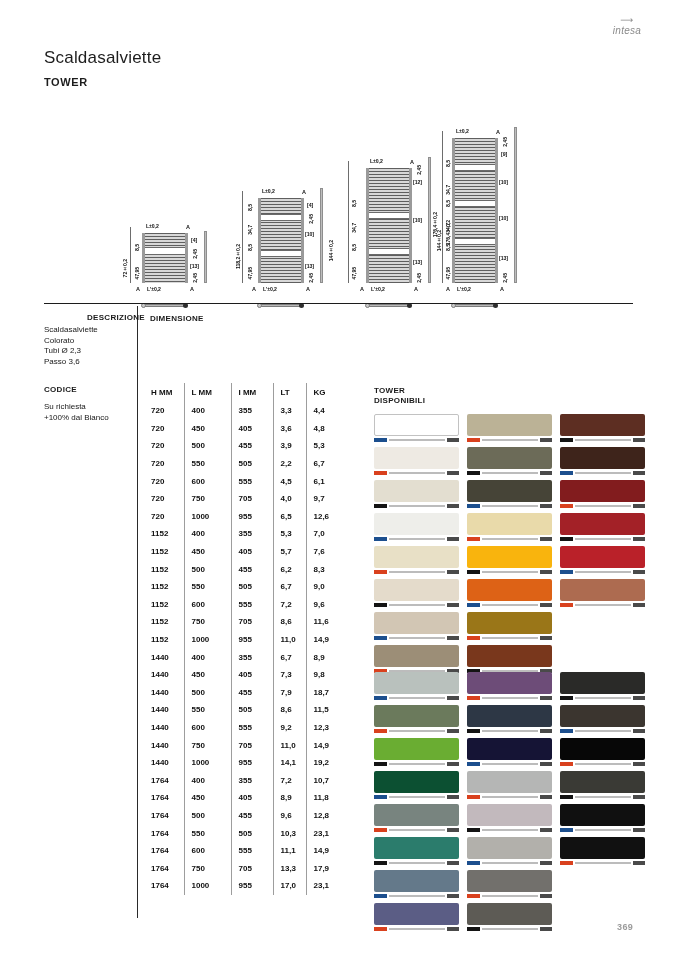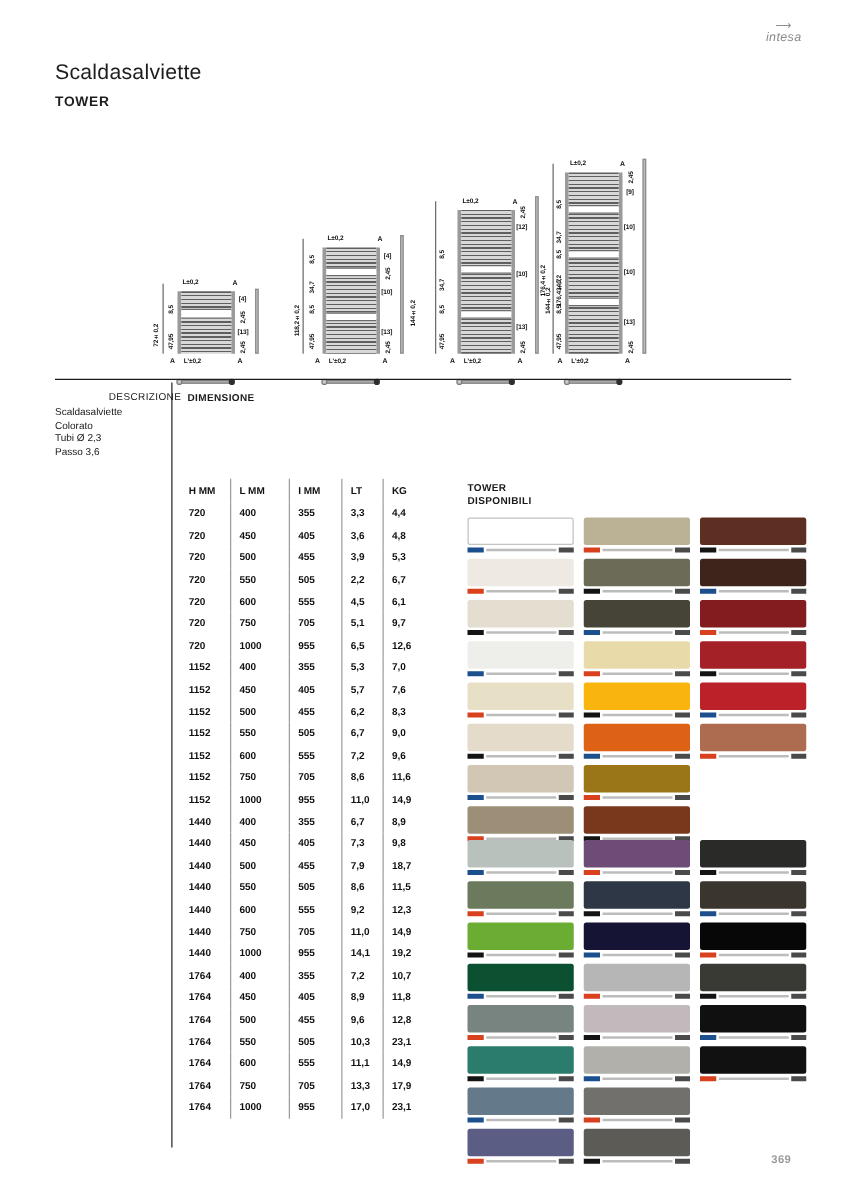--- a/index.html
+++ b/index.html
@@ -78,21 +78,21 @@
   .rule-top {
     position: absolute; left: 44px; top: 303px; width: 589px;
     height: 1px; background: #1c1c1c;
   }
   .vdiv {
     position: absolute; left: 137px; top: 306px; width: 1px; height: 612px;
     background: #2a2a2a;
   }
 
   .desc { position: absolute; left: 44px; top: 313px; width: 90px; }
-  .desc h3 { font-size: 8px; font-weight: 400; letter-spacing: .3px; margin-bottom: 3px; padding-left: 43px; }
+  .desc h3 { font-size: 8px; font-weight: 700; letter-spacing: .3px; margin-bottom: 3px; padding-left: 43px; }
   .desc p { font-size: 8px; line-height: 10.5px; font-weight: 400; color: #171717; }
 
   .codice { position: absolute; left: 44px; top: 385px; width: 92px; }
   .codice h3 { font-size: 8px; font-weight: 700; letter-spacing: .3px; margin-bottom: 7px; }
   .codice p { font-size: 8px; line-height: 11px; color: #171717; }
 
   .dimensione {
     position: absolute; left: 150px; top: 314px;
     font-size: 8px; font-weight: 700; letter-spacing: .3px;
   }
@@ -280,20 +280,25 @@
   <div class="vdiv"></div>
 
   <div class="desc">
     <h3>DESCRIZIONE</h3>
     <p>Scaldasalviette</p>
     <p>Colorato</p>
     <p>Tubi Ø 2,3</p>
     <p>Passo 3,6</p>
   </div>
 
+  <div class="codice">
+    <h3>CODICE</h3>
+    <p>Su richiesta</p>
+    <p>+100% dal Bianco</p>
+  </div>
 
   <div class="dimensione">DIMENSIONE</div>
 
   <table class="spec-table">
     <thead>
       <tr>
         <th class="col-h">H MM</th>
         <th class="col-l">L MM</th>
         <th class="col-i">I MM</th>
         <th class="col-lt">LT</th>
@@ -333,21 +338,21 @@
           <td class="col-h">720</td>
           <td class="col-l">600</td>
           <td class="col-i">555</td>
           <td class="col-lt">4,5</td>
           <td class="col-kg">6,1</td>
         </tr>
         <tr>
           <td class="col-h">720</td>
           <td class="col-l">750</td>
           <td class="col-i">705</td>
-          <td class="col-lt">5,1</td>
+          <td class="col-lt">4,0</td>
           <td class="col-kg">9,7</td>
         </tr>
         <tr>
           <td class="col-h">720</td>
           <td class="col-l">1000</td>
           <td class="col-i">955</td>
           <td class="col-lt">6,5</td>
           <td class="col-kg">12,6</td>
         </tr>
         <tr>

